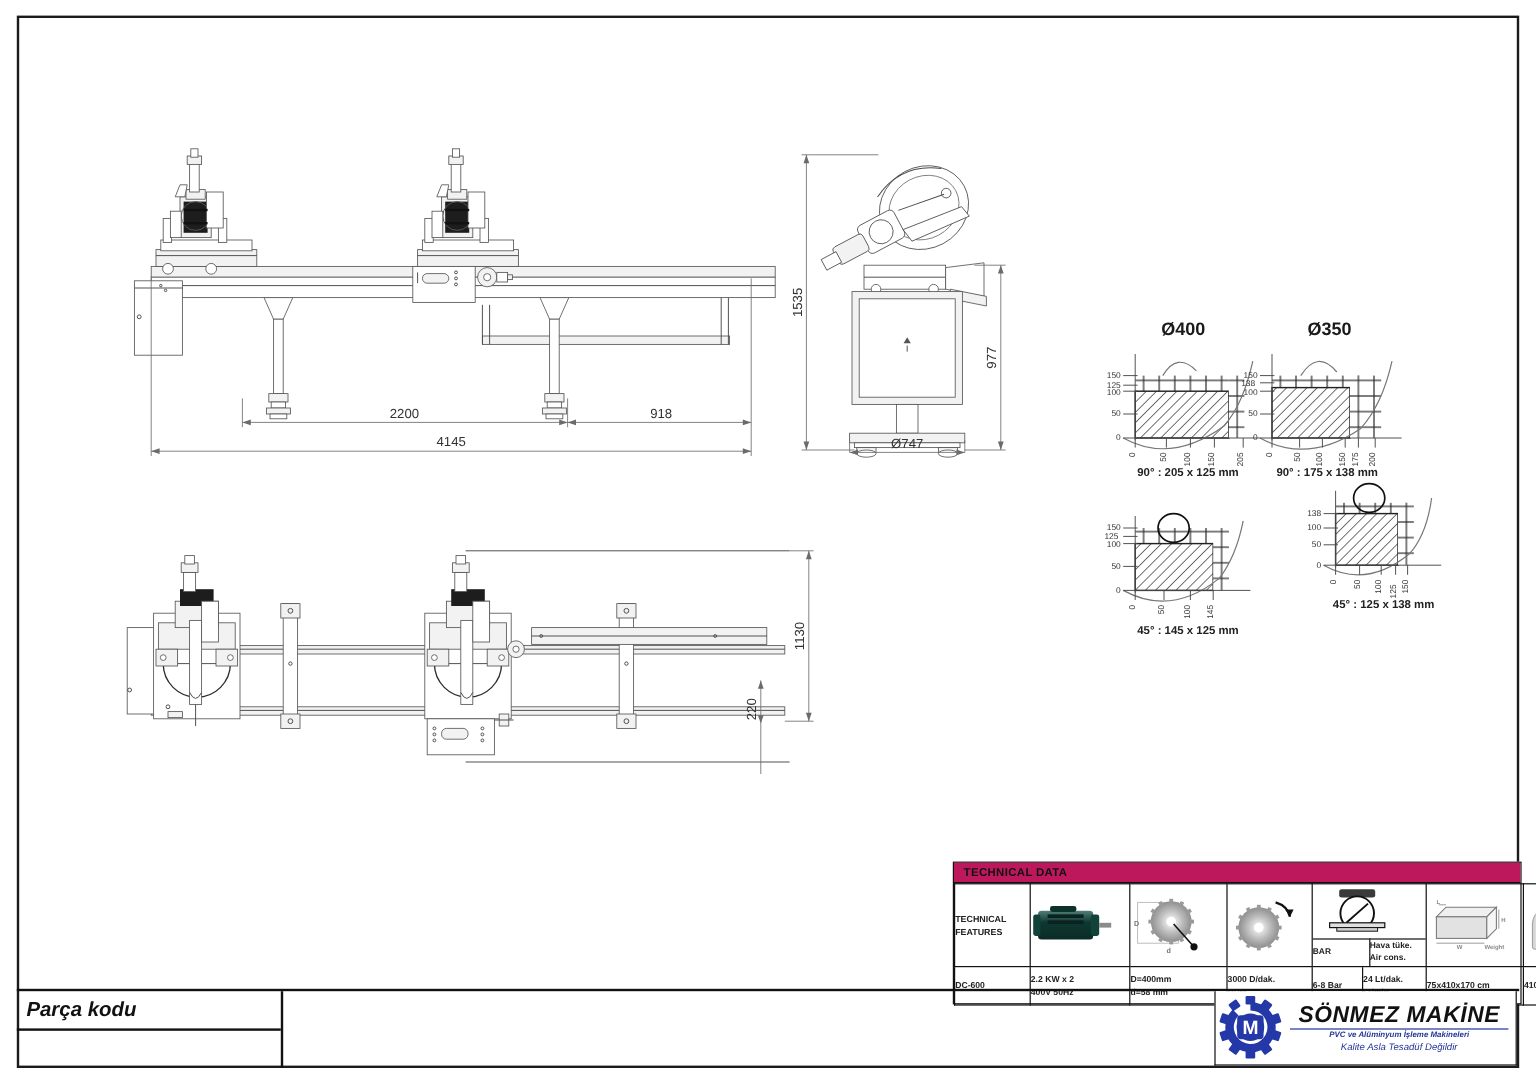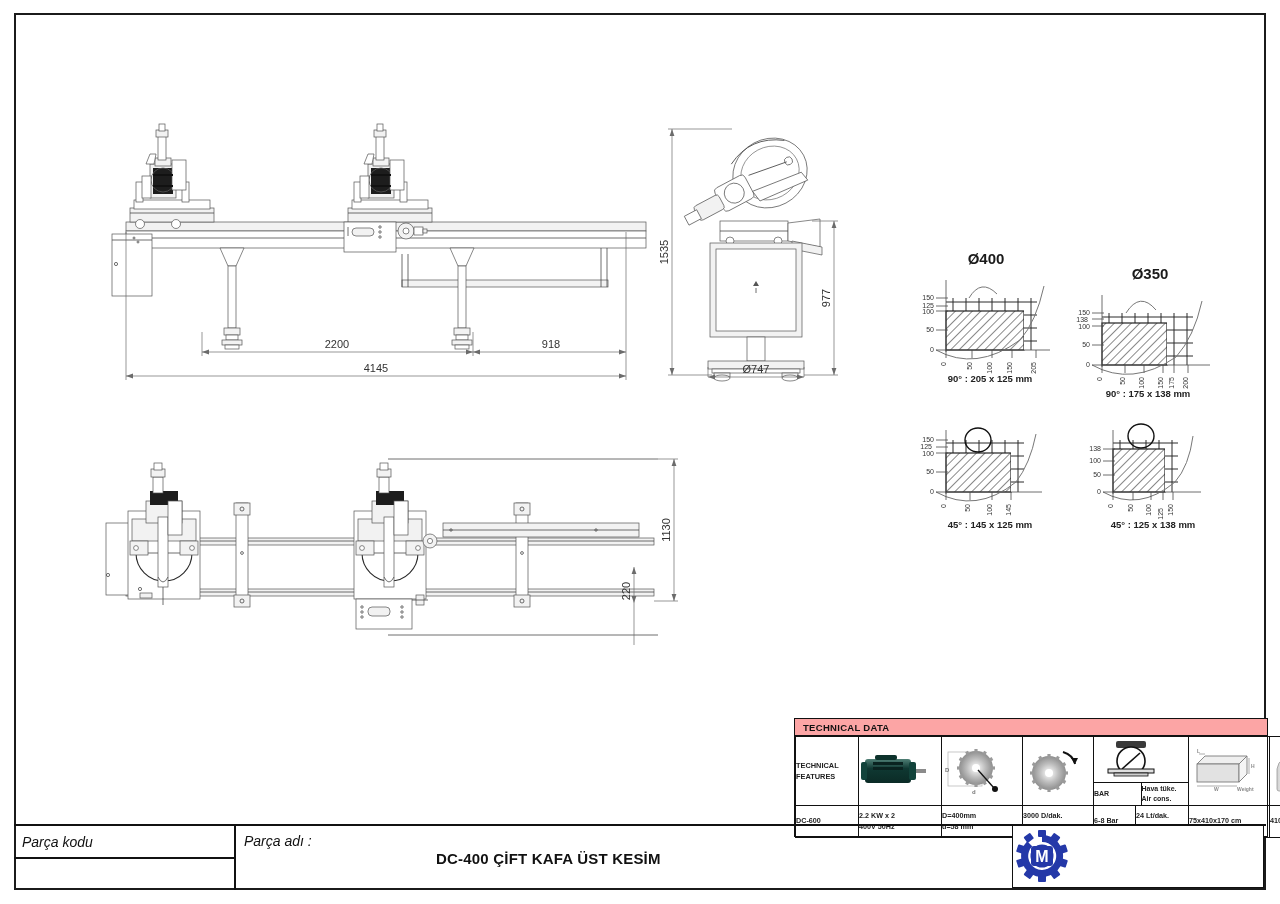--- a/index.html
+++ b/index.html
@@ -14,41 +14,41 @@
   .dim{stroke:#6b6b6b;stroke-width:.7;fill:none;}
   .dimtxt{font-size:11px;fill:#333;font-family:"Liberation Sans",sans-serif;}
   .caplbl{font-size:15px;font-weight:bold;fill:#1a1a1a;font-family:"Liberation Sans",sans-serif;}
   .capcap{font-size:9.5px;font-weight:bold;fill:#222;font-family:"Liberation Sans",sans-serif;}
   .axn{font-size:7px;fill:#333;font-family:"Liberation Sans",sans-serif;}
   .hatchbox{fill:url(#hatch45);stroke:#222;stroke-width:1.2;}
   .arc{stroke:#777;stroke-width:1;fill:none;}
 
   
   .td-wrap{position:absolute;left:778px;top:703px;width:474px;height:119px;border:1.5px solid #111;box-sizing:border-box;background:#fff;}
-  .td-title{height:17px;background:#fca5a5;border-bottom:1px solid #111;font-size:9.5px;font-weight:bold;letter-spacing:.3px;display:flex;align-items:center;padding-left:8px;color:#111;box-sizing:border-box;}
+  .td-title{height:17px;background:#be185d;border-bottom:1px solid #111;font-size:9.5px;font-weight:bold;letter-spacing:.3px;display:flex;align-items:center;padding-left:8px;color:#111;box-sizing:border-box;}
   .td-table{width:100%;border-collapse:collapse;table-layout:fixed;}
   .td-table td{border:1px solid #111;text-align:left;vertical-align:middle;font-size:7.2px;font-weight:bold;color:#222;padding:0;}
   .ic-row td{height:68px;}
   .val-row td{height:31px;line-height:1.45;}
   .feat{font-size:7.4px;font-weight:bold;line-height:1.5;}
   .subcell{padding:0 !important;}
   .subtab{width:100%;border-collapse:collapse;table-layout:fixed;}
   .subtab td{border:0;}
   .subtab .icrow td{height:45px;border-bottom:1px solid #111;}
   .subtab .lbrow td{height:22px;font-size:7px;line-height:1.4;}
   .subtab .lbrow td:first-child{border-right:1px solid #111;}
 
   
   .tb{position:absolute;left:14px;top:824px;width:1252px;height:66px;border-top:2px solid #111;box-sizing:border-box;}
   .tb-in{position:absolute;left:0;top:0;width:100%;height:100%;display:flex;}
   .tb-c1{width:220px;border-right:2px solid #111;display:flex;flex-direction:column;}
   .tb-c1 .r1{flex:1;border-bottom:2px solid #111;display:flex;align-items:center;padding-left:8px;}
   .tb-c1 .r2{flex:1;}
   .tb-c2{width:560px;border-right:0;position:relative;}
-  .tb-lbl{font-size:14px;font-style:italic;font-weight:normal;color:#111;}
+  .tb-lbl{font-size:17px;font-style:italic;font-weight:bold;color:#111;}
   .tb-name{position:absolute;left:200px;top:50%;transform:translateY(-50%);font-size:15px;font-weight:bold;color:#111;white-space:nowrap;letter-spacing:.2px;}
   .tb-c2>.plbl{position:absolute;left:8px;top:7px;}
   .tb-logo{position:absolute;left:1012px;top:826px;width:252px;height:62px;border:1.5px solid #111;border-top:0;box-sizing:border-box;display:flex;align-items:center;background:#fff;}
   .logo-mark{width:62px;height:56px;flex:0 0 62px;display:flex;align-items:center;justify-content:center;}
   .logo-txt{flex:1;padding-right:6px;text-align:center;}
   .logo-name{font-size:19px;font-weight:bold;font-style:italic;color:#111;letter-spacing:.5px;line-height:1;}
   .logo-sub1{font-size:6.6px;font-weight:bold;font-style:italic;color:#22349a;border-top:1.4px solid #22349a;border-bottom:0;margin-top:1px;padding-top:1px;}
   .logo-sub2{font-size:8px;font-style:italic;color:#22349a;margin-top:2px;}
 </style>
 </head>
@@ -369,21 +369,21 @@
       <pattern id="hatch45" patternUnits="userSpaceOnUse" width="6" height="6" patternTransform="rotate(45)">
         <rect width="6" height="6" fill="#ffffff"></rect>
         <line x1="0" y1="0" x2="0" y2="6" stroke="#4a4a4a" stroke-width="1.3"></line>
       </pattern>
       <pattern id="gridcell" patternUnits="userSpaceOnUse" width="13" height="13">
         <rect width="13" height="13" fill="#fff" stroke="#2a2a2a" stroke-width="1"></rect>
       </pattern>
     </defs>
   </svg>
 
-  <div class="view" style="left:898px;top:235px;">
+  <div class="view" style="left:898px;top:250px;">
     <svg width="160" height="135" viewBox="0 0 160 135">
       <text class="caplbl" x="72" y="14" text-anchor="middle">Ø400</text>
 
       <rect x="32" y="48" width="78" height="52" fill="url(#gridcell)"></rect>
 
       <rect x="32" y="61" width="78" height="39" class="hatchbox"></rect>
 
       <rect x="110" y="48" width="13" height="52" fill="url(#gridcell)"></rect>
 
       <path d="M55 48 q12 -20 28 -4" class="arc"></path>
@@ -413,21 +413,21 @@
       </g>
       <text class="axn" x="32" y="112" text-anchor="end" transform="rotate(-90 32 112)">0</text>
       <text class="axn" x="58" y="112" text-anchor="end" transform="rotate(-90 58 112)">50</text>
       <text class="axn" x="78" y="112" text-anchor="end" transform="rotate(-90 78 112)">100</text>
       <text class="axn" x="98" y="112" text-anchor="end" transform="rotate(-90 98 112)">150</text>
       <text class="axn" x="122" y="112" text-anchor="end" transform="rotate(-90 122 112)">205</text>
       <text class="capcap" x="76" y="132" text-anchor="middle">90° : 205 x 125 mm</text>
     </svg>
   </div>
 
-  <div class="view" style="left:1054px;top:250px;text-align:right;">
+  <div class="view" style="left:1012px;top:250px;text-align:right;">
     <svg width="170" height="135" viewBox="0 0 170 135">
       <text class="caplbl" x="80" y="14" text-anchor="middle">Ø350</text>
       <rect x="32" y="48" width="78" height="52" fill="url(#gridcell)"></rect>
       <rect x="32" y="58" width="65" height="42" class="hatchbox"></rect>
       <rect x="97" y="48" width="26" height="52" fill="url(#gridcell)"></rect>
       <path d="M56 48 q14 -22 30 -3" class="arc"></path>
       <path d="M22 100 q40 22 84 -8 q18 -20 26 -56" class="arc"></path>
       <line x1="32" y1="30" x2="32" y2="102" class="ln"></line>
       <line x1="22" y1="100" x2="140" y2="100" class="ln"></line>
       <g class="ln">
@@ -486,21 +486,21 @@
         <line x1="97" y1="62" x2="97" y2="70"></line>
       </g>
       <text class="axn" x="32" y="74" text-anchor="end" transform="rotate(-90 32 74)">0</text>
       <text class="axn" x="56" y="74" text-anchor="end" transform="rotate(-90 56 74)">50</text>
       <text class="axn" x="78" y="74" text-anchor="end" transform="rotate(-90 78 74)">100</text>
       <text class="axn" x="97" y="74" text-anchor="end" transform="rotate(-90 97 74)">145</text>
       <text class="capcap" x="76" y="98" text-anchor="middle">45° : 145 x 125 mm</text>
     </svg>
   </div>
 
-  <div class="view" style="left:1065px;top:415px;">
+  <div class="view" style="left:1065px;top:394px;">
     <svg width="160" height="110" viewBox="0 0 160 110">
       <rect x="32" y="10" width="65" height="52" fill="url(#gridcell)"></rect>
       <rect x="32" y="19" width="52" height="43" class="hatchbox"></rect>
       <rect x="84" y="10" width="13" height="52" fill="url(#gridcell)"></rect>
       <ellipse cx="60" cy="6" rx="13" ry="12" fill="none" stroke="#111" stroke-width="1.4"></ellipse>
       <path d="M22 62 q36 20 72 -10 q14 -16 18 -46" class="arc"></path>
       <line x1="32" y1="0" x2="32" y2="64" class="ln"></line>
       <line x1="22" y1="62" x2="120" y2="62" class="ln"></line>
       <g class="ln">
         <line x1="22" y1="19" x2="34" y2="19"></line>
@@ -763,24 +763,20 @@
 </div>
 
 <div class="tb">
   <div class="tb-in">
     <div class="tb-c1">
       <div class="r1">
           <span class="tb-lbl">Parça kodu</span>
         </div>
       <div class="r2"></div>
     </div>
-    <div class="tb-c2">
-      <span class="tb-lbl plbl">Parça adı :</span>
-      <span class="tb-name">DC-400 ÇİFT KAFA ÜST KESİM</span>
-    </div>
   </div>
 </div>
 
 <div class="tb-logo">
   <div class="logo-mark">
     <svg width="58" height="54" viewBox="0 0 58 54">
       <g fill="#2438a8">
         <g transform="translate(27,26)">
           <g>
             <rect x="-4" y="-26" width="8" height="7" rx="1"></rect>
@@ -813,13 +809,18 @@
               </g>
           </g>
           <path d="M0 -21 a21 21 0 1 1 -14.8 6.2 l5 5 A14 14 0 1 0 0 -14 z"></path>
           <circle r="11.5" fill="#2438a8"></circle>
         </g>
       </g>
       <rect x="16" y="16" width="22" height="20" rx="3" fill="#2438a8"></rect>
       <text x="27" y="32" font-size="16" font-weight="bold" fill="#fff" text-anchor="middle" font-family="Liberation Sans">M</text>
     </svg>
   </div>
+  <div class="logo-txt">
+    <div class="logo-name">SÖNMEZ MAKİNE</div>
+    <div class="logo-sub1">PVC ve Alüminyum İşleme Makineleri</div>
+    <div class="logo-sub2">Kalite Asla Tesadüf Değildir</div>
+  </div>
 </div>
 
 </body></html>

